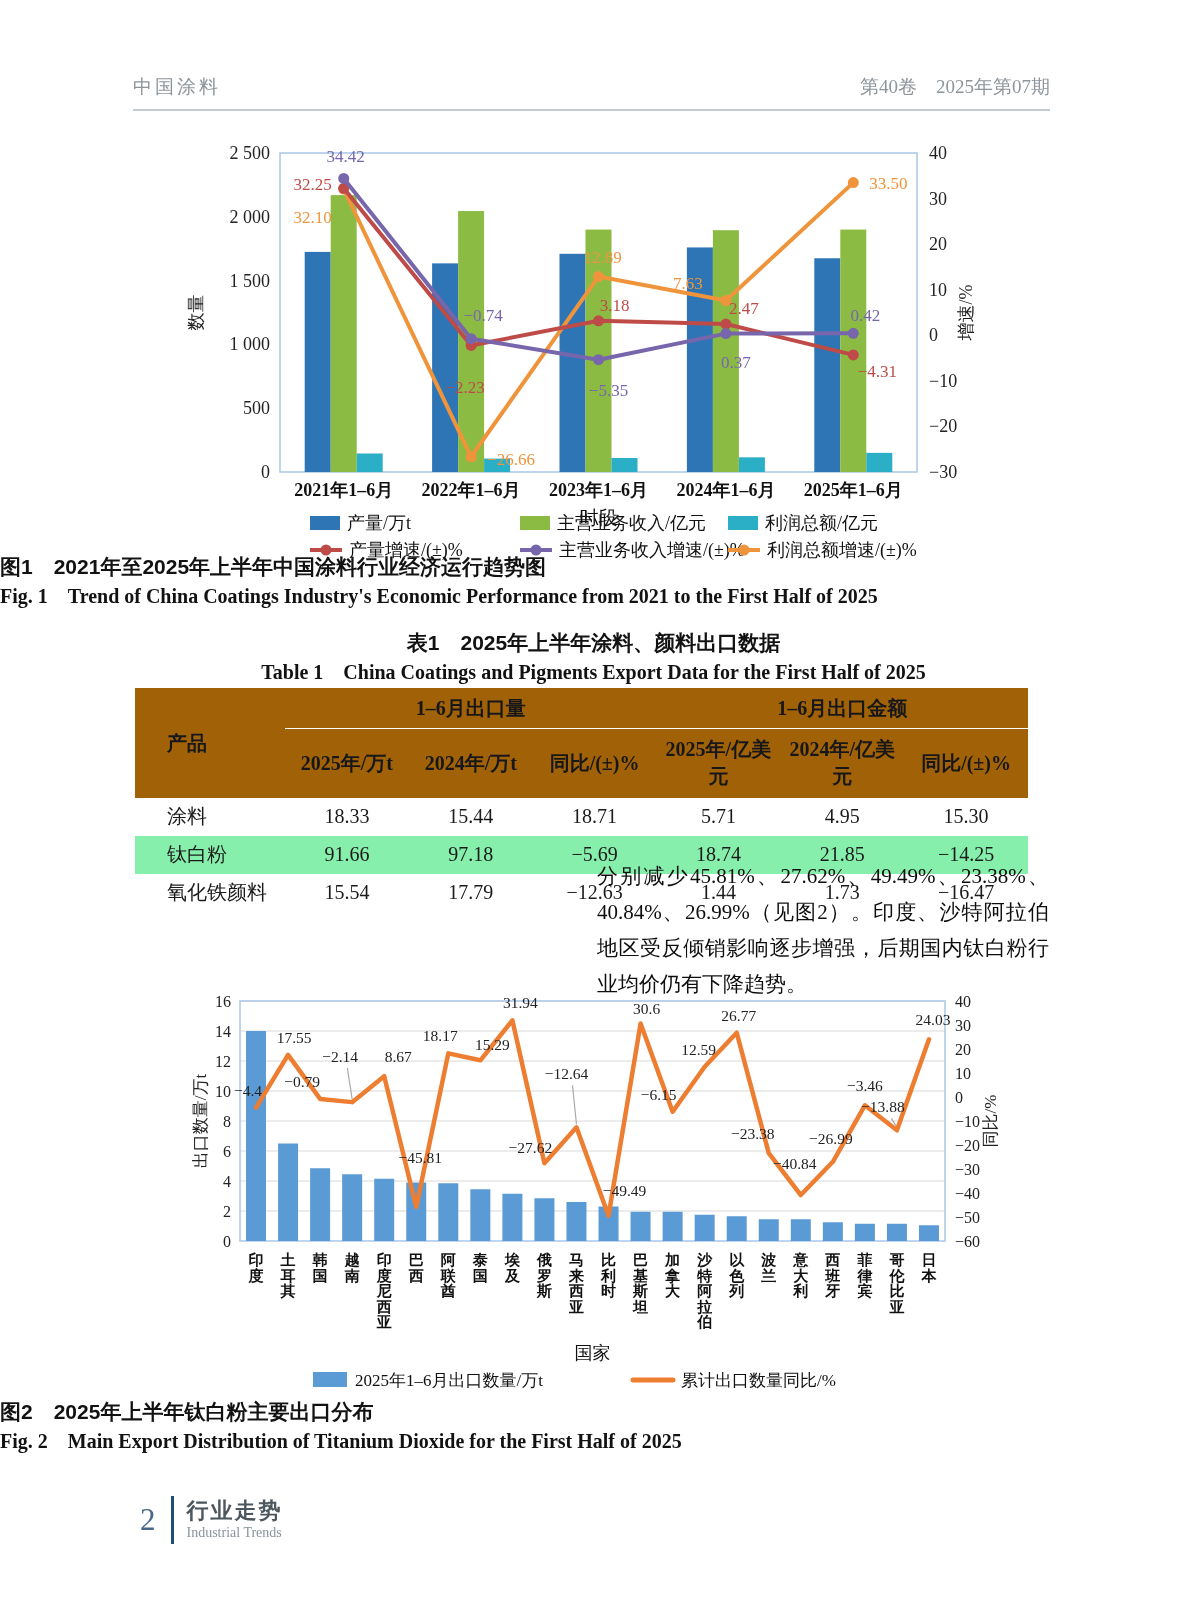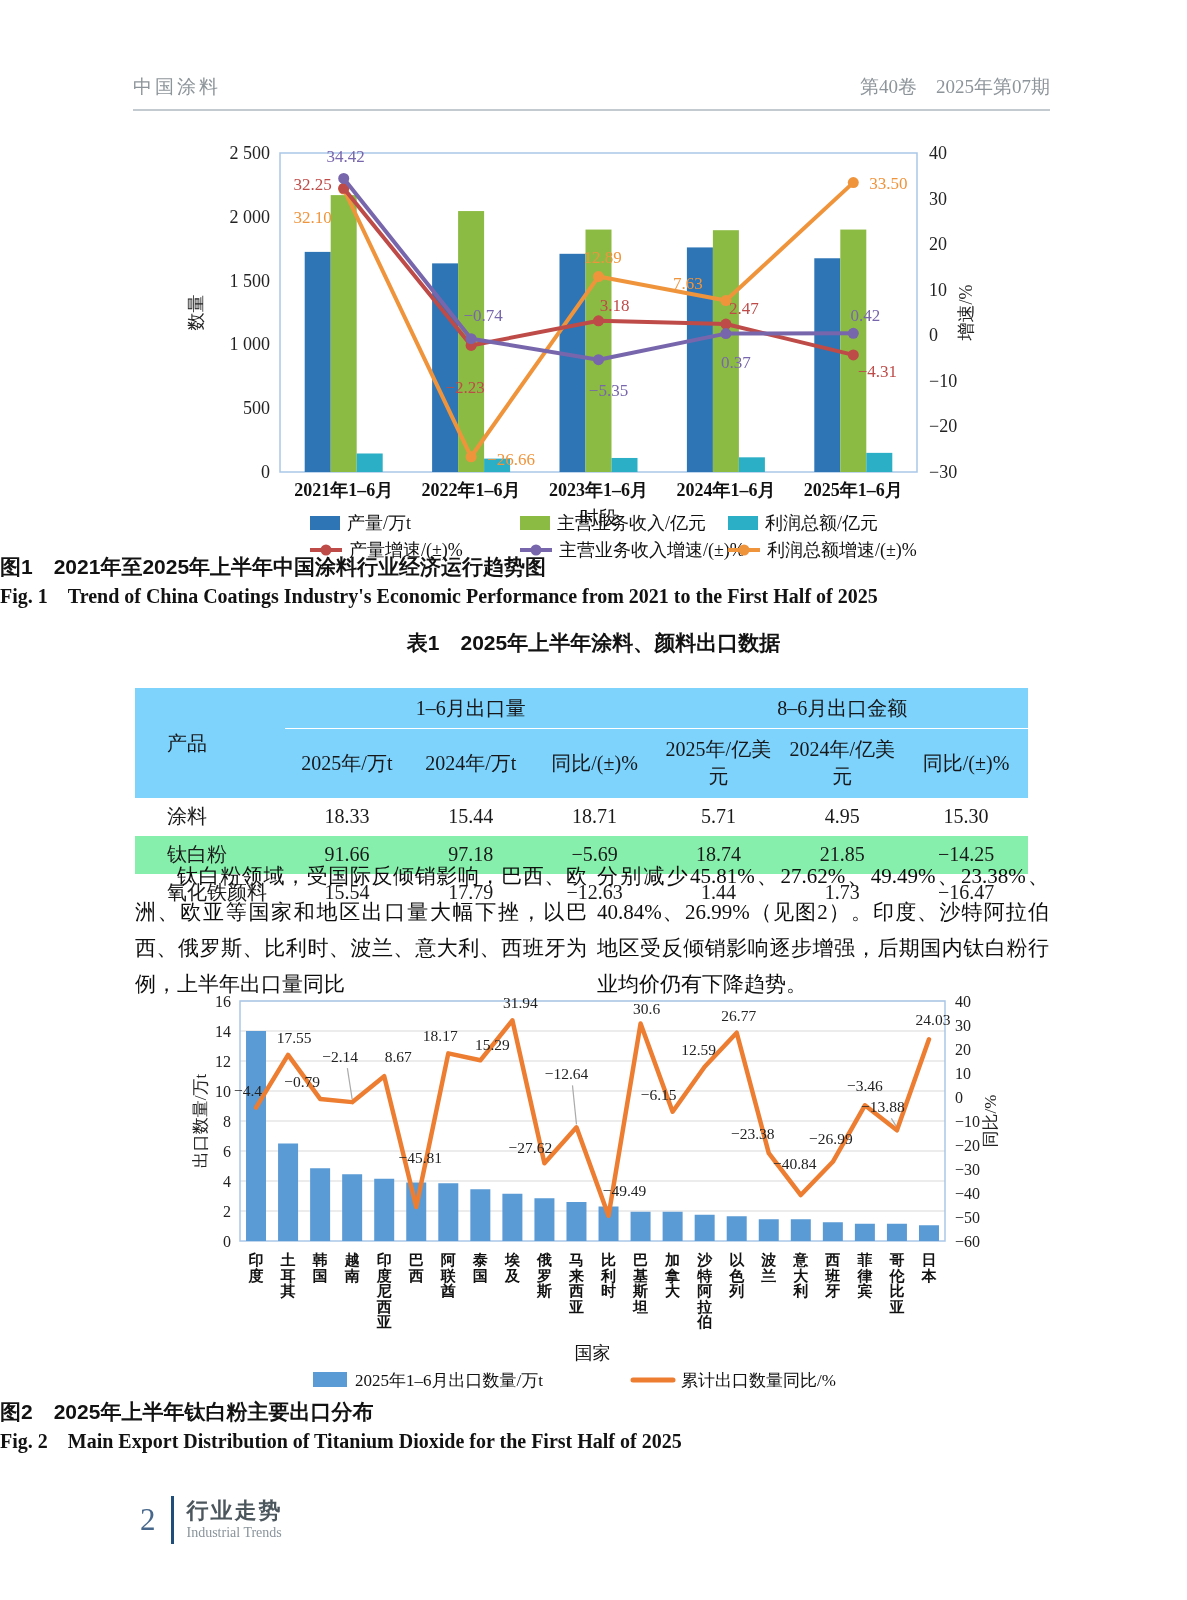--- a/index.html
+++ b/index.html
@@ -12,21 +12,21 @@
   .pgheader .journal{letter-spacing:3px;}
   
   .figwrap{position:absolute;}
   .capblock{position:absolute;left:0;right:0;}
   .cap-cn{font-family:"Liberation Sans",sans-serif;font-weight:bold;font-size:21px;color:#121212;}
   .cap-en{font-family:"Liberation Serif",serif;font-weight:bold;font-size:20px;color:#121212;margin-top:2px;}
   
   .tblblock{position:absolute;top:629px;left:0;right:0;text-align:center;}
   table.exp{position:absolute;top:688px;left:135px;width:893px;border-collapse:collapse;
             font-size:20px;table-layout:fixed;}
-  table.exp th{font-weight:normal;background:#7dd3fc;color:#17171a;}
+  table.exp th{font-weight:bold;background:#a16207;color:#17171a;}
   table.exp .grp{border-bottom:1.5px solid #ffffff;padding:7px 0 6px 0;}
   table.exp .sub th{padding:7px 0 8px 0;}
   table.exp td{text-align:center;padding:5px 0 6px 0;}
   table.exp td.prod, table.exp th.prod{text-align:left;padding-left:32px;}
   table.exp col.c-prod{width:150px;}
   tr.band td{background:#86efac;}
   
   .bodycol{position:absolute;top:858px;width:452px;font-size:21px;line-height:36px;
            text-align:justify;color:#0e0e0e;}
   .bodycol.left{left:135px;text-indent:2em;}
@@ -146,37 +146,38 @@
         </g>
       </svg>
   </div>
   <div class="capblock" style="top:553px;">
     <div class="cap-cn">图1　2021年至2025年上半年中国涂料行业经济运行趋势图</div>
     <div class="cap-en">Fig. 1　Trend of China Coatings Industry's Economic Performance from 2021 to the First Half of 2025</div>
   </div>
 
   <div class="tblblock">
     <div class="cap-cn">表1　2025年上半年涂料、颜料出口数据</div>
+    <div class="cap-en">Table 1　China Coatings and Pigments Export Data for the First Half of 2025</div>
   </div>
 
   <table class="exp">
     <colgroup>
       <col class="c-prod">
         <col>
         <col>
         <col>
         <col>
         <col>
         <col>
     </colgroup>
     <thead>
       <tr>
         <th rowspan="2" class="prod">产品</th>
         <th colspan="3" class="grp">1–6月出口量</th>
-        <th colspan="3" class="grp">8–6月出口金额</th>
+        <th colspan="3" class="grp">1–6月出口金额</th>
       </tr>
       <tr class="sub">
         <th>2025年/万t</th>
         <th>2024年/万t</th>
         <th>同比/(±)%</th>
         <th>2025年/亿美元</th>
         <th>2024年/亿美元</th>
         <th>同比/(±)%</th>
       </tr>
     </thead>
@@ -204,21 +205,20 @@
         <td>15.54</td>
         <td>17.79</td>
         <td>−12.63</td>
         <td>1.44</td>
         <td>1.73</td>
         <td>−16.47</td>
       </tr>
     </tbody>
   </table>
 
-  <div class="bodycol left">钛白粉领域，受国际反倾销影响，巴西、欧洲、欧亚等国家和地区出口量大幅下挫，以巴西、俄罗斯、比利时、波兰、意大利、西班牙为例，上半年出口量同比</div>
   <div class="bodycol right">分别减少45.81%、27.62%、49.49%、23.38%、40.84%、26.99%（见图2）。印度、沙特阿拉伯地区受反倾销影响逐步增强，后期国内钛白粉行业均价仍有下降趋势。</div>
 
   <div class="figwrap" style="top:976px;left:150px;">
     <svg id="fig2-svg" width="870" height="424">
         <line x1="90" y1="235" x2="795" y2="235" stroke="#d9d9d9" stroke-width="1"></line>
         <line x1="90" y1="205" x2="795" y2="205" stroke="#d9d9d9" stroke-width="1"></line>
         <line x1="90" y1="175" x2="795" y2="175" stroke="#d9d9d9" stroke-width="1"></line>
         <line x1="90" y1="145" x2="795" y2="145" stroke="#d9d9d9" stroke-width="1"></line>
         <line x1="90" y1="115" x2="795" y2="115" stroke="#d9d9d9" stroke-width="1"></line>
         <line x1="90" y1="85" x2="795" y2="85" stroke="#d9d9d9" stroke-width="1"></line>

